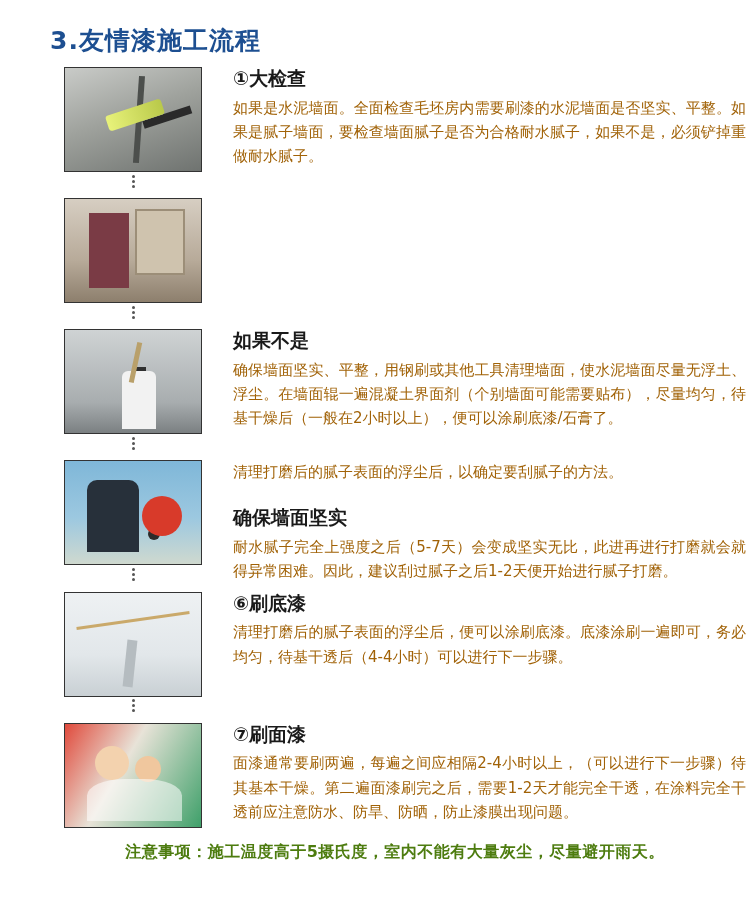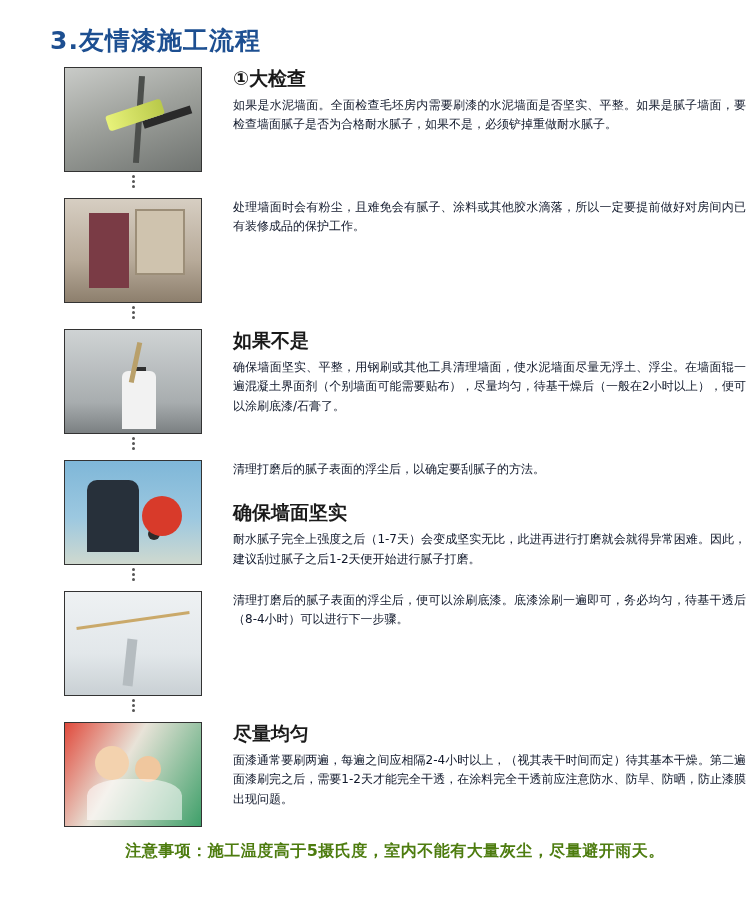--- a/index.html
+++ b/index.html
@@ -79,23 +79,23 @@
     padding-right: 6px;
   }
   .step-head {
     font-size: 19px;
     font-weight: bold;
     color: #1a1a1a;
     margin: 0 0 6px 0;
     line-height: 1.2;
   }
   .step-body {
-    font-size: 12px;
+    font-size: 15px;
     line-height: 1.62;
-    color: #0f172a;
+    color: #a16207;
     margin: 0;
     text-align: justify;
   }
   .footer-note {
     margin: 14px 0 0 0;
     text-align: center;
     font-size: 16px;
     font-weight: bold;
     color: #4d7c0f;
     letter-spacing: 0.5px;
@@ -233,21 +233,20 @@
         <div class="thumb img-b"></div>
         <div class="dots">
           <div class="dots-inner">
               <span></span>
               <span></span>
               <span></span>
             </div>
         </div>
       </div>
       <div class="text-col">
-        <p class="step-body">处理墙面时会有粉尘，且难免会有腻子、涂料或其他胶水滴落，所以一定要提前做好对房间内已有装修成品的保护工作。</p>
       </div>
     </div>
 
     <div class="step">
       <div class="thumb-col">
         <div class="thumb img-c"></div>
         <div class="dots">
           <div class="dots-inner">
               <span></span>
               <span></span>
@@ -268,47 +267,48 @@
           <div class="dots-inner">
               <span></span>
               <span></span>
               <span></span>
             </div>
         </div>
       </div>
       <div class="text-col">
         <p class="step-body">清理打磨后的腻子表面的浮尘后，以确定要刮腻子的方法。</p>
         <p class="step-head" style="margin-top:22px">确保墙面坚实</p>
-        <p class="step-body">耐水腻子完全上强度之后（1-7天）会变成坚实无比，此进再进行打磨就会就得异常困难。因此，建议刮过腻子之后1-2天便开始进行腻子打磨。</p>
+        <p class="step-body">耐水腻子完全上强度之后（5-7天）会变成坚实无比，此进再进行打磨就会就得异常困难。因此，建议刮过腻子之后1-2天便开始进行腻子打磨。</p>
       </div>
     </div>
 
     <div class="step">
       <div class="thumb-col">
         <div class="thumb img-e"></div>
         <div class="dots">
           <div class="dots-inner">
               <span></span>
               <span></span>
               <span></span>
             </div>
         </div>
       </div>
       <div class="text-col">
-        <p class="step-body">清理打磨后的腻子表面的浮尘后，便可以涂刷底漆。底漆涂刷一遍即可，务必均匀，待基干透后（8-4小时）可以进行下一步骤。</p>
+        <p class="step-head">⑥刷底漆</p>
+        <p class="step-body">清理打磨后的腻子表面的浮尘后，便可以涂刷底漆。底漆涂刷一遍即可，务必均匀，待基干透后（4-4小时）可以进行下一步骤。</p>
       </div>
     </div>
 
     <div class="step">
       <div class="thumb-col">
         <div class="thumb img-f"></div>
       </div>
       <div class="text-col">
-        <p class="step-head">尽量均匀</p>
-        <p class="step-body">面漆通常要刷两遍，每遍之间应相隔2-4小时以上，（视其表干时间而定）待其基本干燥。第二遍面漆刷完之后，需要1-2天才能完全干透，在涂料完全干透前应注意防水、防旱、防晒，防止漆膜出现问题。</p>
+        <p class="step-head">⑦刷面漆</p>
+        <p class="step-body">面漆通常要刷两遍，每遍之间应相隔2-4小时以上，（可以进行下一步骤）待其基本干燥。第二遍面漆刷完之后，需要1-2天才能完全干透，在涂料完全干透前应注意防水、防旱、防晒，防止漆膜出现问题。</p>
       </div>
     </div>
 
   </div>
 
   <p class="footer-note">注意事项：施工温度高于5摄氏度，室内不能有大量灰尘，尽量避开雨天。</p>
 
 </div>
 
 </body></html>

